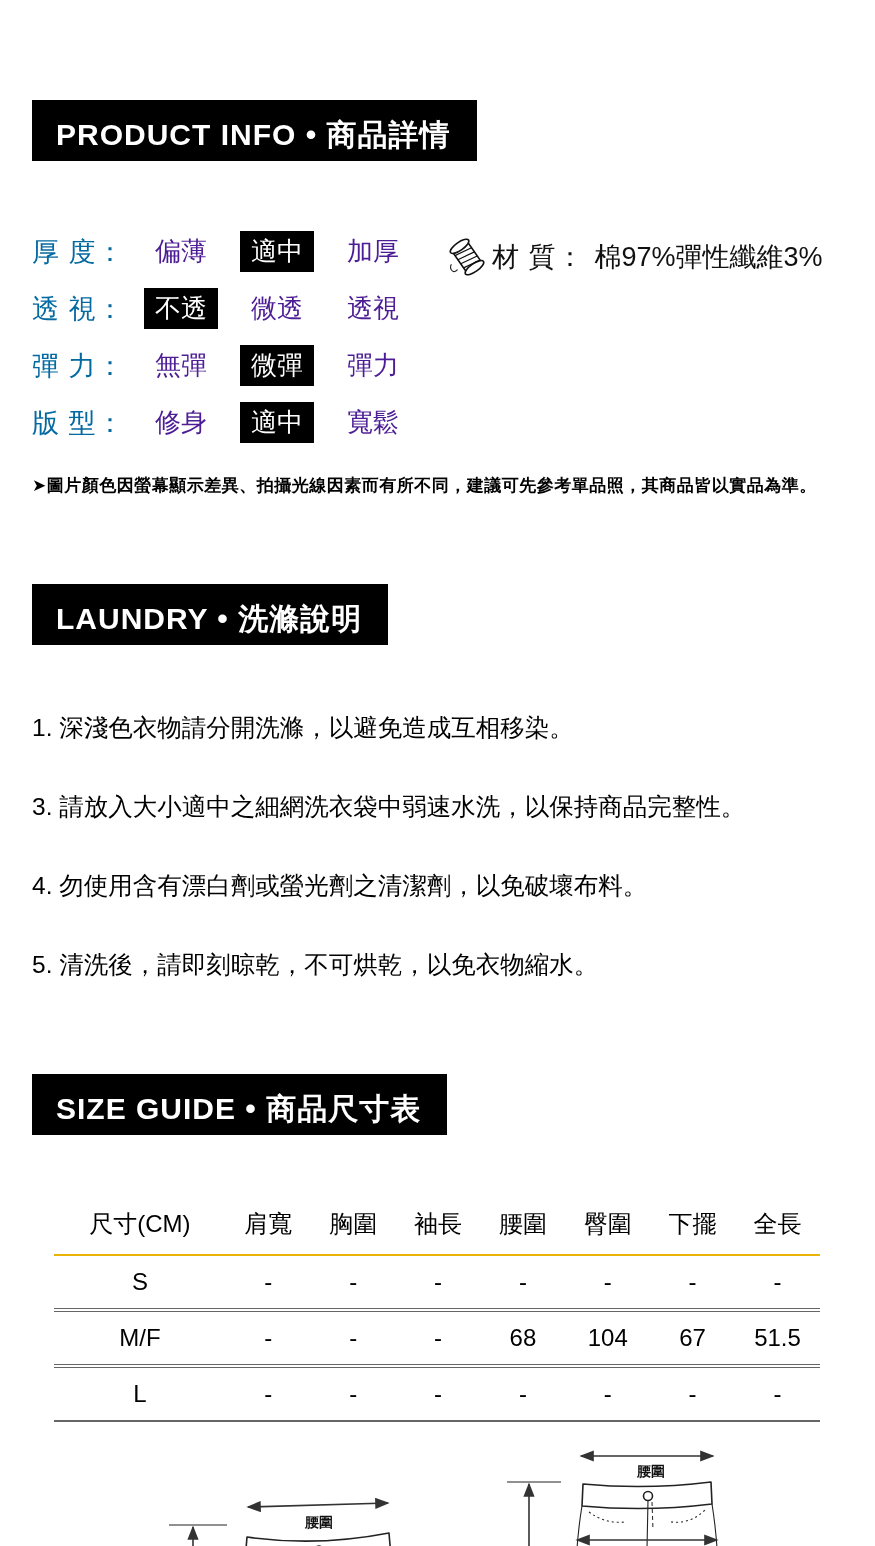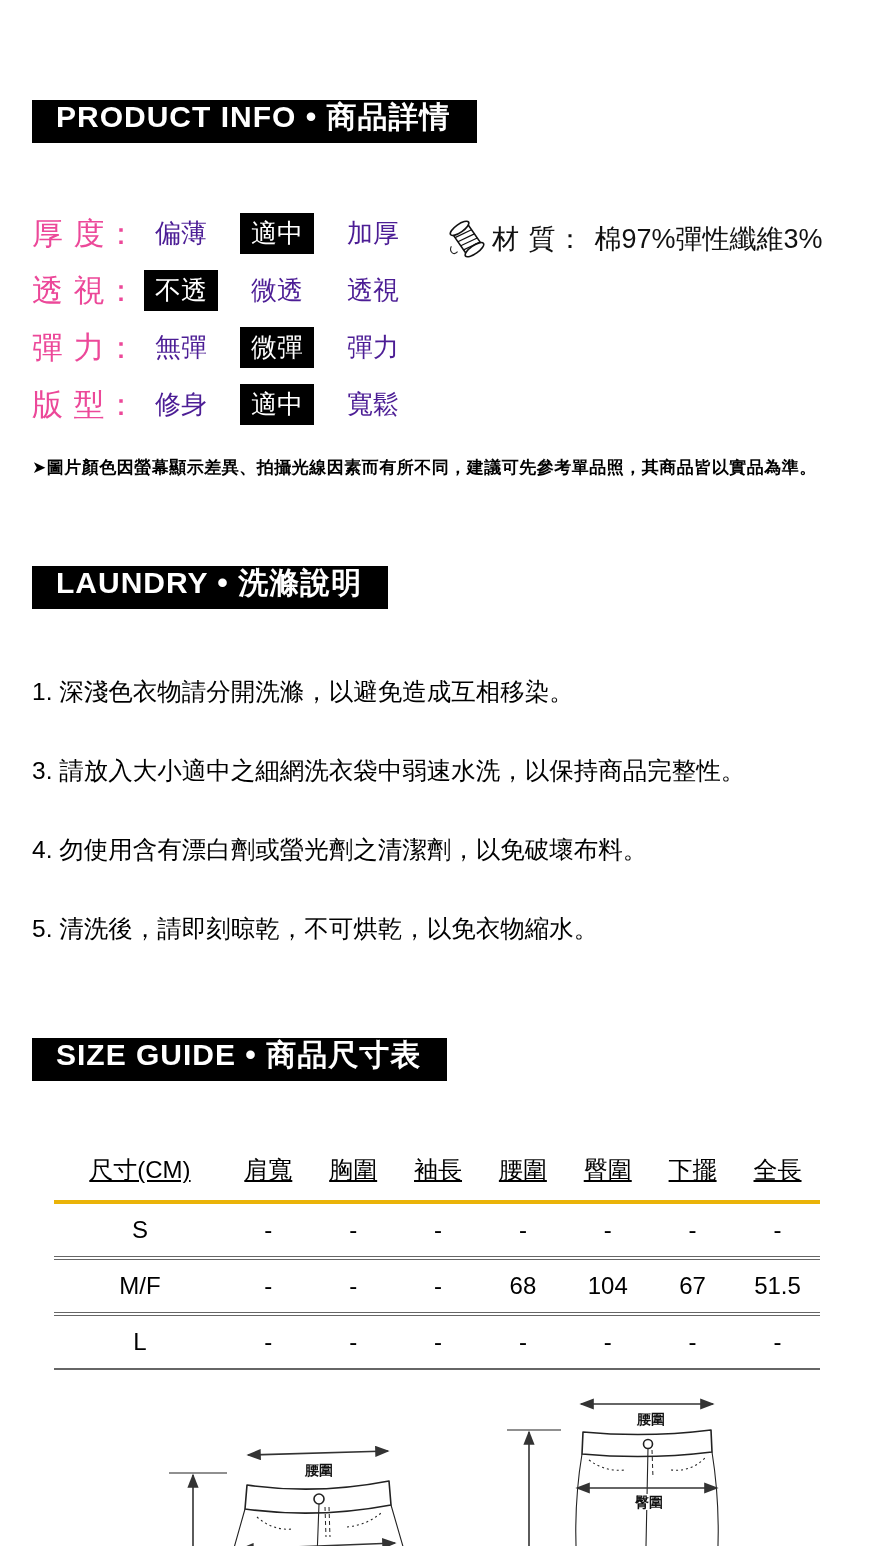--- a/index.html
+++ b/index.html
@@ -11,30 +11,30 @@
   }
   .page{width:875px;box-sizing:border-box;padding:75px 28px 40px 32px;}
 
   
   .section-title{
     display:inline-block;
     background:#000;
     color:#fff;
     font-size:30px;
     line-height:1;
-    padding:2px 26px 11px 24px;
+    padding:20px 26px 11px 24px;
     letter-spacing:1px;
     white-space:nowrap;
   }
 
   
   .pi-body{display:flex;margin-top:46px;}
   .attr-col{width:400px;flex:0 0 400px;}
   .attr-row{display:flex;align-items:center;height:40px;margin-bottom:17px;}
-  .attr-label{font-size:31px;color:#ec4899;width:112px;flex:0 0 112px;letter-spacing:1px;}
+  .attr-label{font-size:27px;color:#0369a1;width:112px;flex:0 0 112px;letter-spacing:1px;}
   .attr-opt{
     font-size:26px;color:#4c1d95;
     padding:3px 11px;margin-right:22px;
     white-space:nowrap;
   }
   .attr-opt.active{background:#000;color:#fff;}
 
   .detail-col{flex:1;padding-left:10px;}
   .detail-item{display:flex;align-items:center;}
   .detail-item.first{margin-top:2px;}
@@ -54,21 +54,21 @@
   .size-guide{margin-top:64px;}
   .size-table{
     border-collapse:collapse;
     width:766px;
     margin:42px 0 0 22px;
     font-size:24px;
     color:#000;
   }
   .size-table th{font-weight:normal;padding:6px 2px 14px 2px;text-align:center;}
   .size-table td{padding:12px 2px;text-align:center;}
-  .size-table thead tr{border-bottom:4px solid #eab308;text-decoration:underline;}
+  .size-table thead tr{border-bottom:2px solid #eab308;}
   .size-table tbody tr.dbl{border-bottom:4px double #666;}
   .size-table tbody tr.last{border-bottom:2px solid #666;}
 
   .diagrams{display:flex;justify-content:center;align-items:center;gap:50px;margin-top:18px;}
   .diagram svg{display:block;}
 
   .dim{stroke:#333;stroke-width:1.6;fill:none;}
   .garment{stroke:#222;stroke-width:1.6;fill:#fff;stroke-linejoin:round;stroke-linecap:round;}
   .garment-thin{stroke:#222;stroke-width:1.1;fill:none;}
   .dotted{stroke:#222;stroke-width:1.1;fill:none;stroke-dasharray:2 3;}

